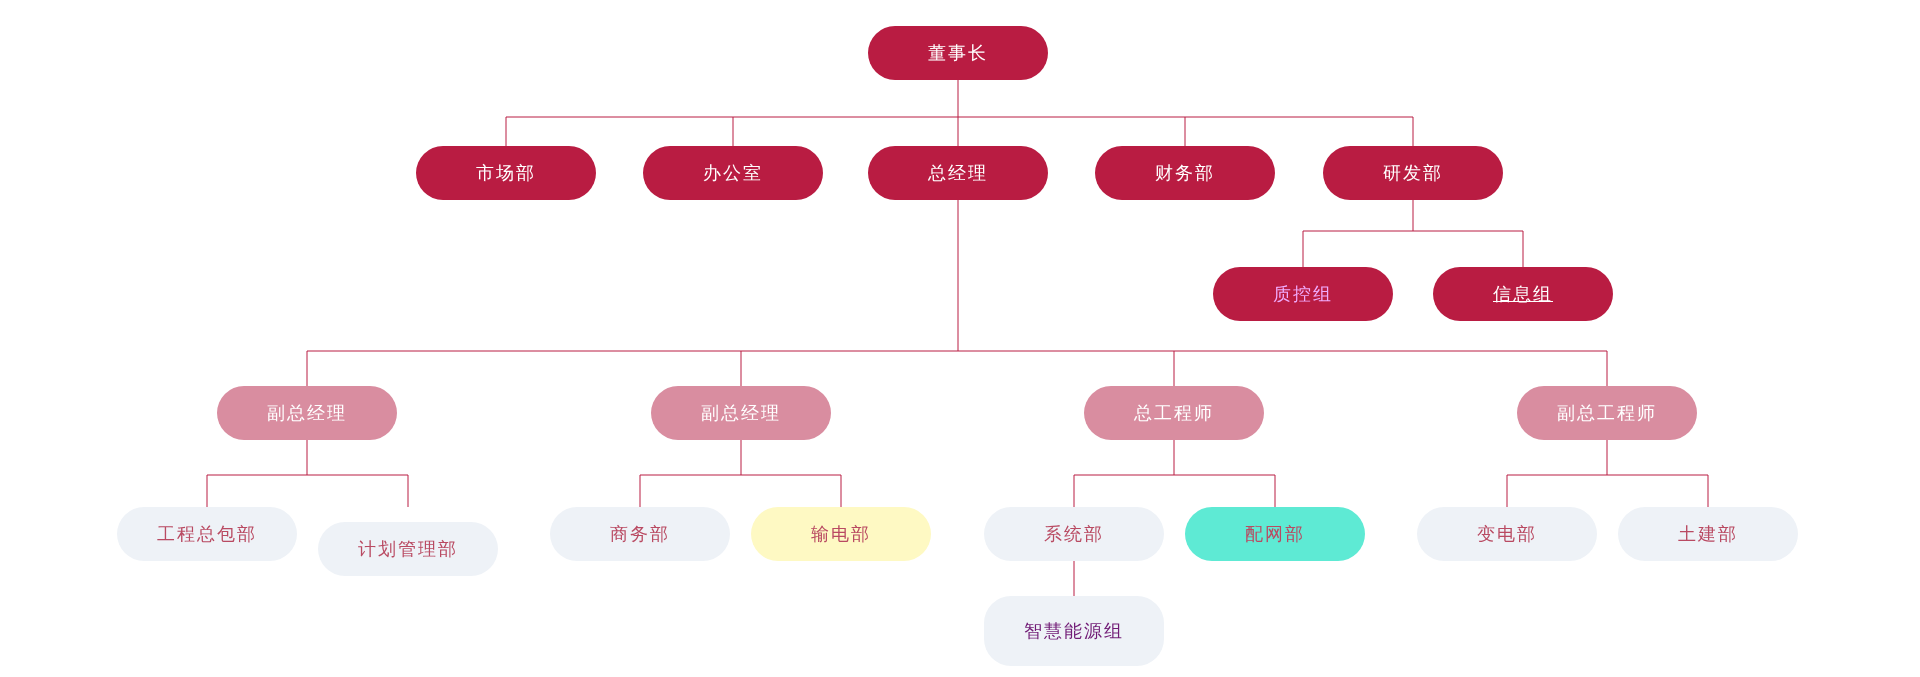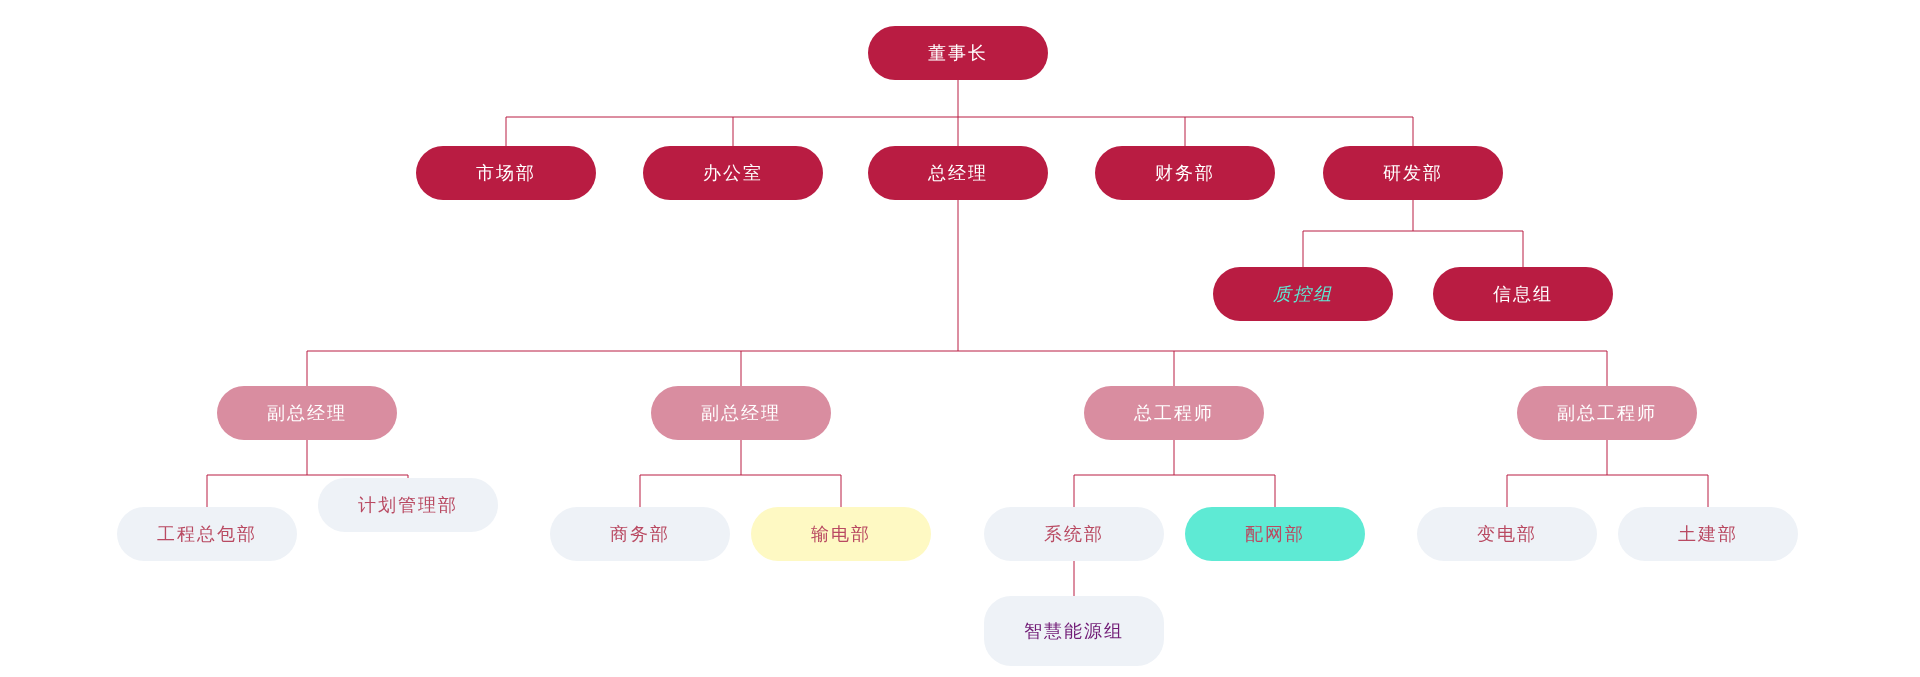--- a/index.html
+++ b/index.html
@@ -89,42 +89,42 @@
     </div>
     <div class="node" style="left: 868px; top: 146px; width: 180px; height: 54px; border-radius: 27px; background: rgb(185, 28, 66); color: rgb(255, 255, 255);">
       <span>总经理</span>
     </div>
     <div class="node" style="left: 1095px; top: 146px; width: 180px; height: 54px; border-radius: 27px; background: rgb(185, 28, 66); color: rgb(255, 255, 255);">
       <span>财务部</span>
     </div>
     <div class="node" style="left: 1323px; top: 146px; width: 180px; height: 54px; border-radius: 27px; background: rgb(185, 28, 66); color: rgb(255, 255, 255);">
       <span>研发部</span>
     </div>
-    <div class="node" style="left: 1213px; top: 267px; width: 180px; height: 54px; border-radius: 27px; background: rgb(185, 28, 66); color: #5eead4; font-style: italic;">
+    <div class="node" style="left: 1213px; top: 267px; width: 180px; height: 54px; border-radius: 27px; background: rgb(185, 28, 66); color: #f0abfc;">
       <span>质控组</span>
     </div>
-    <div class="node" style="left: 1433px; top: 267px; width: 180px; height: 54px; border-radius: 27px; background: rgb(185, 28, 66); color: rgb(255, 255, 255);">
+    <div class="node" style="left: 1433px; top: 267px; width: 180px; height: 54px; border-radius: 27px; background: rgb(185, 28, 66); color: rgb(255, 255, 255); text-decoration: underline;">
       <span>信息组</span>
     </div>
     <div class="node" style="left: 217px; top: 386px; width: 180px; height: 54px; border-radius: 27px; background: rgb(217, 141, 160); color: rgb(255, 255, 255);">
       <span>副总经理</span>
     </div>
     <div class="node" style="left: 651px; top: 386px; width: 180px; height: 54px; border-radius: 27px; background: rgb(217, 141, 160); color: rgb(255, 255, 255);">
       <span>副总经理</span>
     </div>
     <div class="node" style="left: 1084px; top: 386px; width: 180px; height: 54px; border-radius: 27px; background: rgb(217, 141, 160); color: rgb(255, 255, 255);">
       <span>总工程师</span>
     </div>
     <div class="node" style="left: 1517px; top: 386px; width: 180px; height: 54px; border-radius: 27px; background: rgb(217, 141, 160); color: rgb(255, 255, 255);">
       <span>副总工程师</span>
     </div>
     <div class="node" style="left: 117px; top: 507px; width: 180px; height: 54px; border-radius: 27px; background: rgb(238, 242, 247); color: rgb(185, 74, 98); font-family: Liberation Serif, serif;">
       <span>工程总包部</span>
     </div>
-    <div class="node" style="left: 318px; top: 478px; width: 180px; height: 54px; border-radius: 27px; background: rgb(238, 242, 247); color: rgb(185, 74, 98);">
+    <div class="node" style="left: 318px; top: 522px; width: 180px; height: 54px; border-radius: 27px; background: rgb(238, 242, 247); color: rgb(185, 74, 98);">
       <span>计划管理部</span>
     </div>
     <div class="node" style="left: 550px; top: 507px; width: 180px; height: 54px; border-radius: 27px; background: rgb(238, 242, 247); color: rgb(185, 74, 98);">
       <span>商务部</span>
     </div>
     <div class="node" style="left: 751px; top: 507px; width: 180px; height: 54px; border-radius: 27px; background: #fef9c3; color: rgb(185, 74, 98);">
       <span>输电部</span>
     </div>
     <div class="node" style="left: 984px; top: 507px; width: 180px; height: 54px; border-radius: 27px; background: rgb(238, 242, 247); color: rgb(185, 74, 98);">
       <span>系统部</span>

